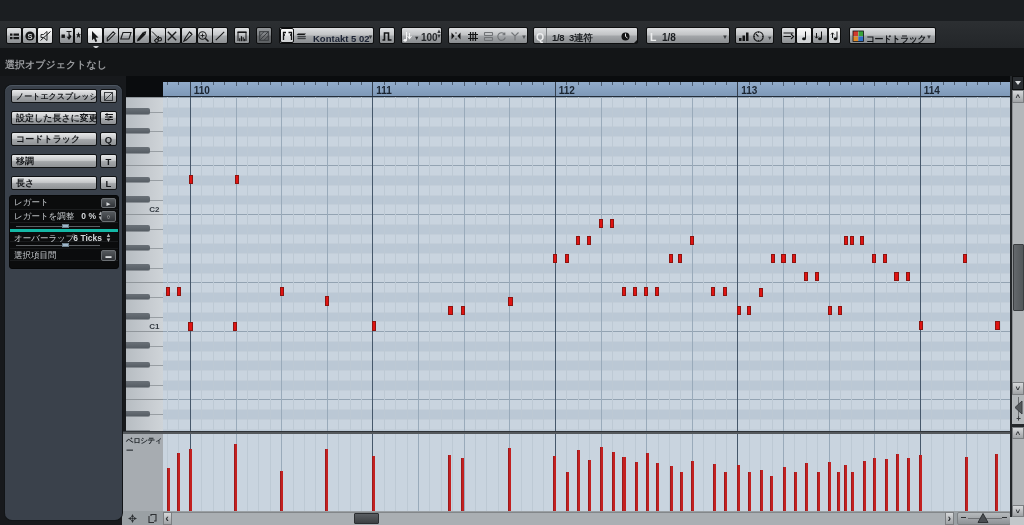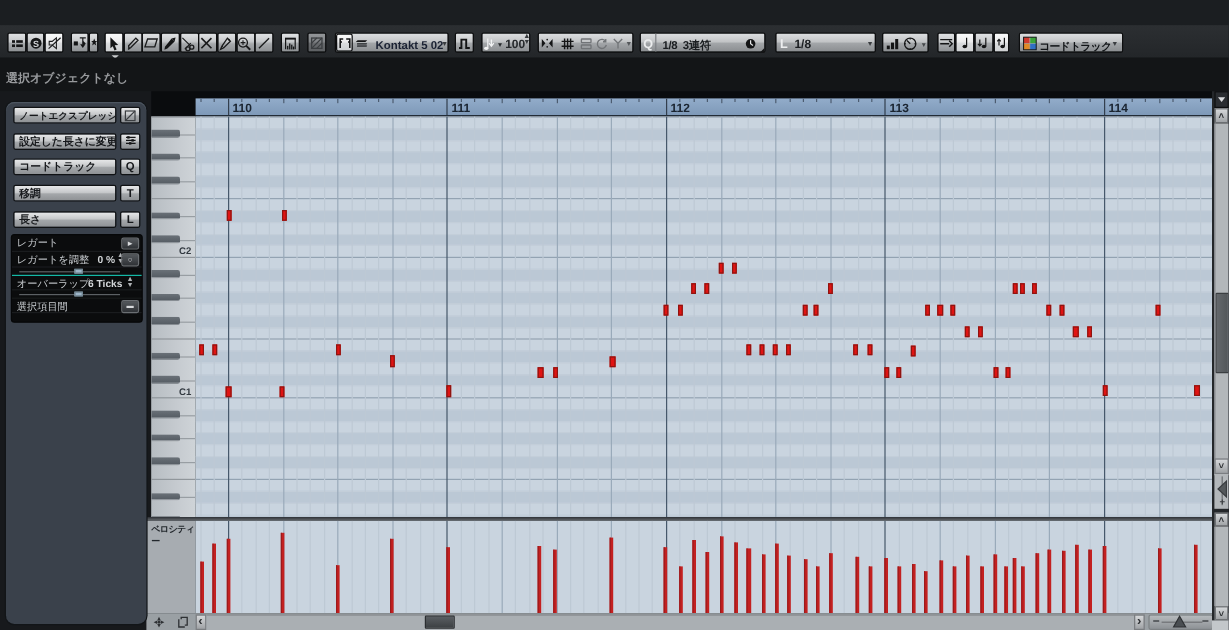--- a/index.html
+++ b/index.html
@@ -753,20 +753,20 @@
       <i class="pi" style="top:69.1px">T</i>
       <i class="pb" style="top:90.8px;font-size:9px">長さ</i>
       <i class="pi" style="top:90.8px">L</i>
       <div class="bbox" style="top:110px;height:74px">
 <div class="brow">レガート<i class="cbt">►</i></div>
 <div class="brow">レガートを調整<b class="val">0 %</b><i class="spin">▲<br>▼</i><i class="cbt">○</i></div>
 <div class="sld">
           <i class="ln"></i>
           <i class="th" style="left:52px"></i>
         </div>
-<div class="brow" style="border-top:1px solid #14b8a6">オーバーラップ<b class="val" style="right:16px">6 Ticks</b><i class="spin" style="right:6px">▲<br>▼</i></div>
+<div class="brow" style="border-top:3px solid #14b8a6">オーバーラップ<b class="val" style="right:16px">6 Ticks</b><i class="spin" style="right:6px">▲<br>▼</i></div>
 <div class="sld">
           <i class="ln"></i>
           <i class="th" style="left:52px"></i>
         </div>
 <div class="brow" style="border-top:1px solid #17191b">選択項目間<i class="cbt" style="font-size:6px">▬</i></div>
 </div>
     </div>
 </div>
 </body></html>

